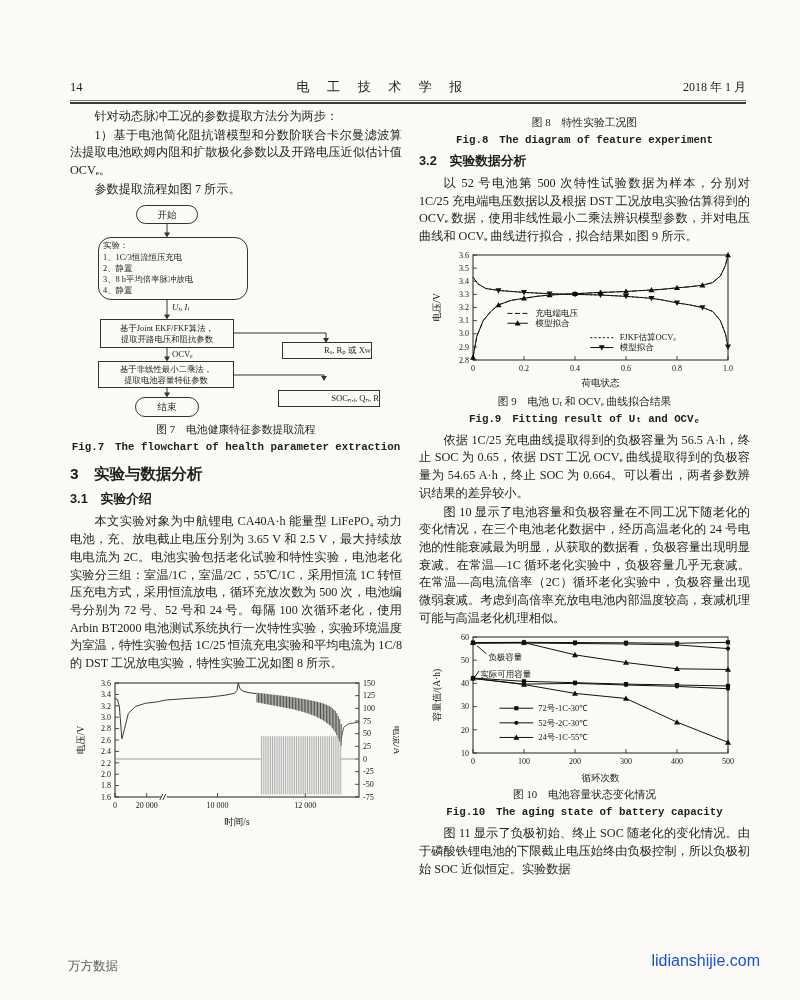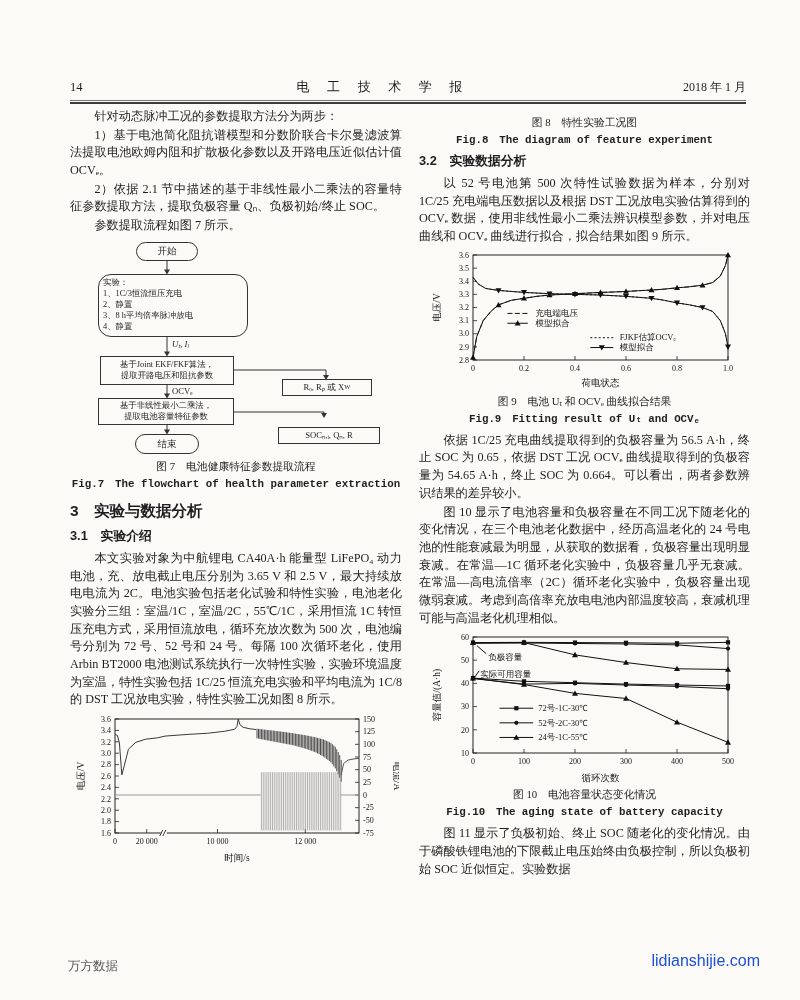--- a/index.html
+++ b/index.html
@@ -25,21 +25,21 @@
   h3.subsec{font-family:"Liberation Sans",sans-serif;font-size:12.8px;margin:6px 0 5px 0;font-weight:bold;}
   
   .flowchart{position:relative;width:300px;height:214px;margin:6px 0 0 14px;
              font-size:8.4px;line-height:1.32;}
   .fc-svg{position:absolute;left:0;top:0;z-index:0;}
   .fc-box{position:absolute;border:1px solid #333;background:#fbfaf7;z-index:1;box-sizing:border-box;}
   .fc-oval{border-radius:12px;display:flex;align-items:center;justify-content:center;font-size:9.5px;}
   .fc-center{display:flex;flex-direction:column;align-items:center;justify-content:center;text-align:center;}
   .fc-exp{padding:2px 4px;}
   .fc-sig{position:absolute;z-index:1;font-style:italic;font-size:8.6px;background:transparent;}
-  .fc-formula{display:flex;align-items:center;justify-content:center;font-size:8.6px;}
+  .fc-formula{display:flex;align-items:center;justify-content:flex-end;font-size:8.6px;}
   .fc-formula sub{font-size:6.5px;}
   
   svg.chart{display:block;margin:4px auto 0 auto;}
   svg text{font-family:"Liberation Serif",serif;fill:#151515;}
   
   .footer-left{position:absolute;left:68px;top:958px;font-family:"Liberation Sans",sans-serif;
                font-size:12.5px;color:#5a5a5a;}
   .footer-right{position:absolute;right:40px;top:952px;font-family:"Liberation Sans",sans-serif;
                 font-size:16px;color:#1d4ed8;}
 </style>
@@ -54,21 +54,20 @@
       <span class="hdr-journal">电 工 技 术 学 报</span>
       <span class="hdr-issue">2018 年 1 月</span>
     </div>
     <div class="hdr-rule1"></div>
     <div class="hdr-rule2"></div>
   </div>
 
   <div class="col col-left">
     <p class="body">针对动态脉冲工况的参数提取方法分为两步：</p>
     <p class="body">1）基于电池简化阻抗谱模型和分数阶联合卡尔曼滤波算法提取电池欧姆内阻和扩散极化参数以及开路电压近似估计值 OCVₑ。</p>
-    <p class="body">2）依据 2.1 节中描述的基于非线性最小二乘法的容量特征参数提取方法，提取负极容量 Qₙ、负极初始/终止 SOC。</p>
     <p class="body">参数提取流程如图 7 所示。</p>
 
     <div class="flowchart">
       <svg class="fc-svg" width="300" height="214">
         <line x1="83" y1="20" x2="83" y2="31" stroke="#333" stroke-width="1"></line>
         <polygon points="80,28.5 86,28.5 83,33.5" fill="#333"></polygon>
         <line x1="83" y1="96" x2="83" y2="113" stroke="#333" stroke-width="1"></line>
         <polygon points="80,110.5 86,110.5 83,115.5" fill="#333"></polygon>
         <line x1="83" y1="144" x2="83" y2="155" stroke="#333" stroke-width="1"></line>
         <polygon points="80,152.5 86,152.5 83,157.5" fill="#333"></polygon>

